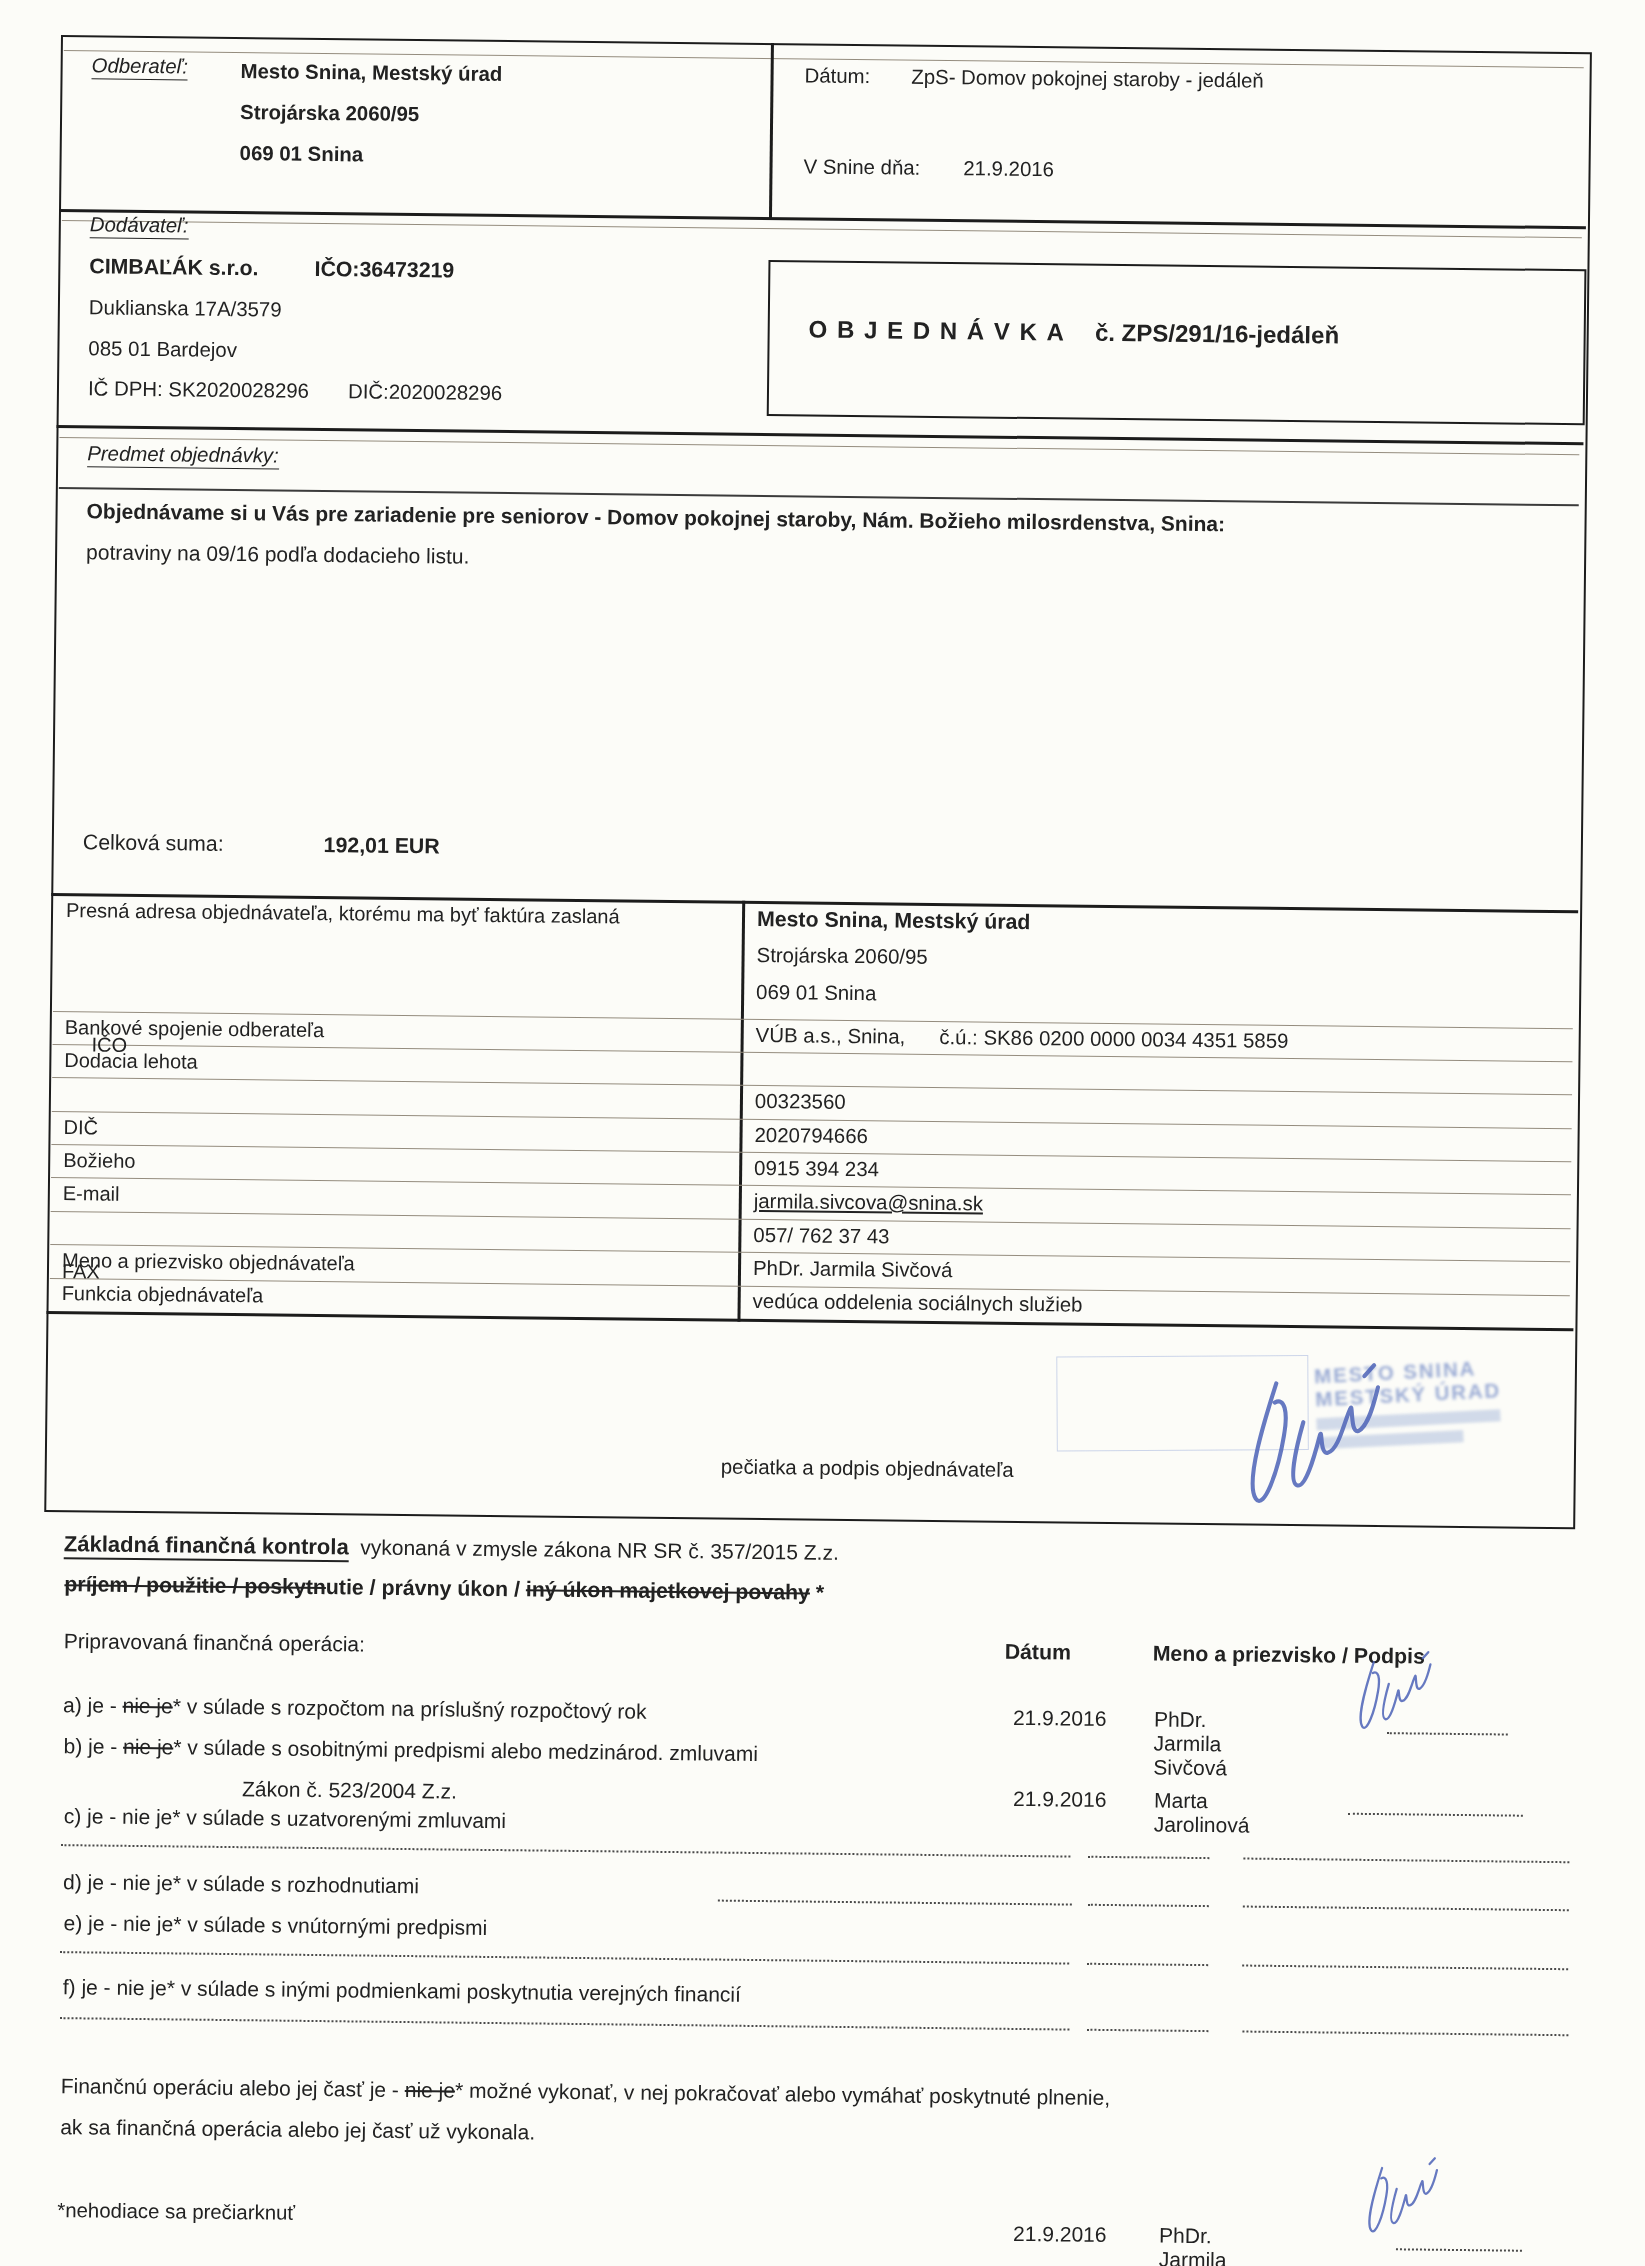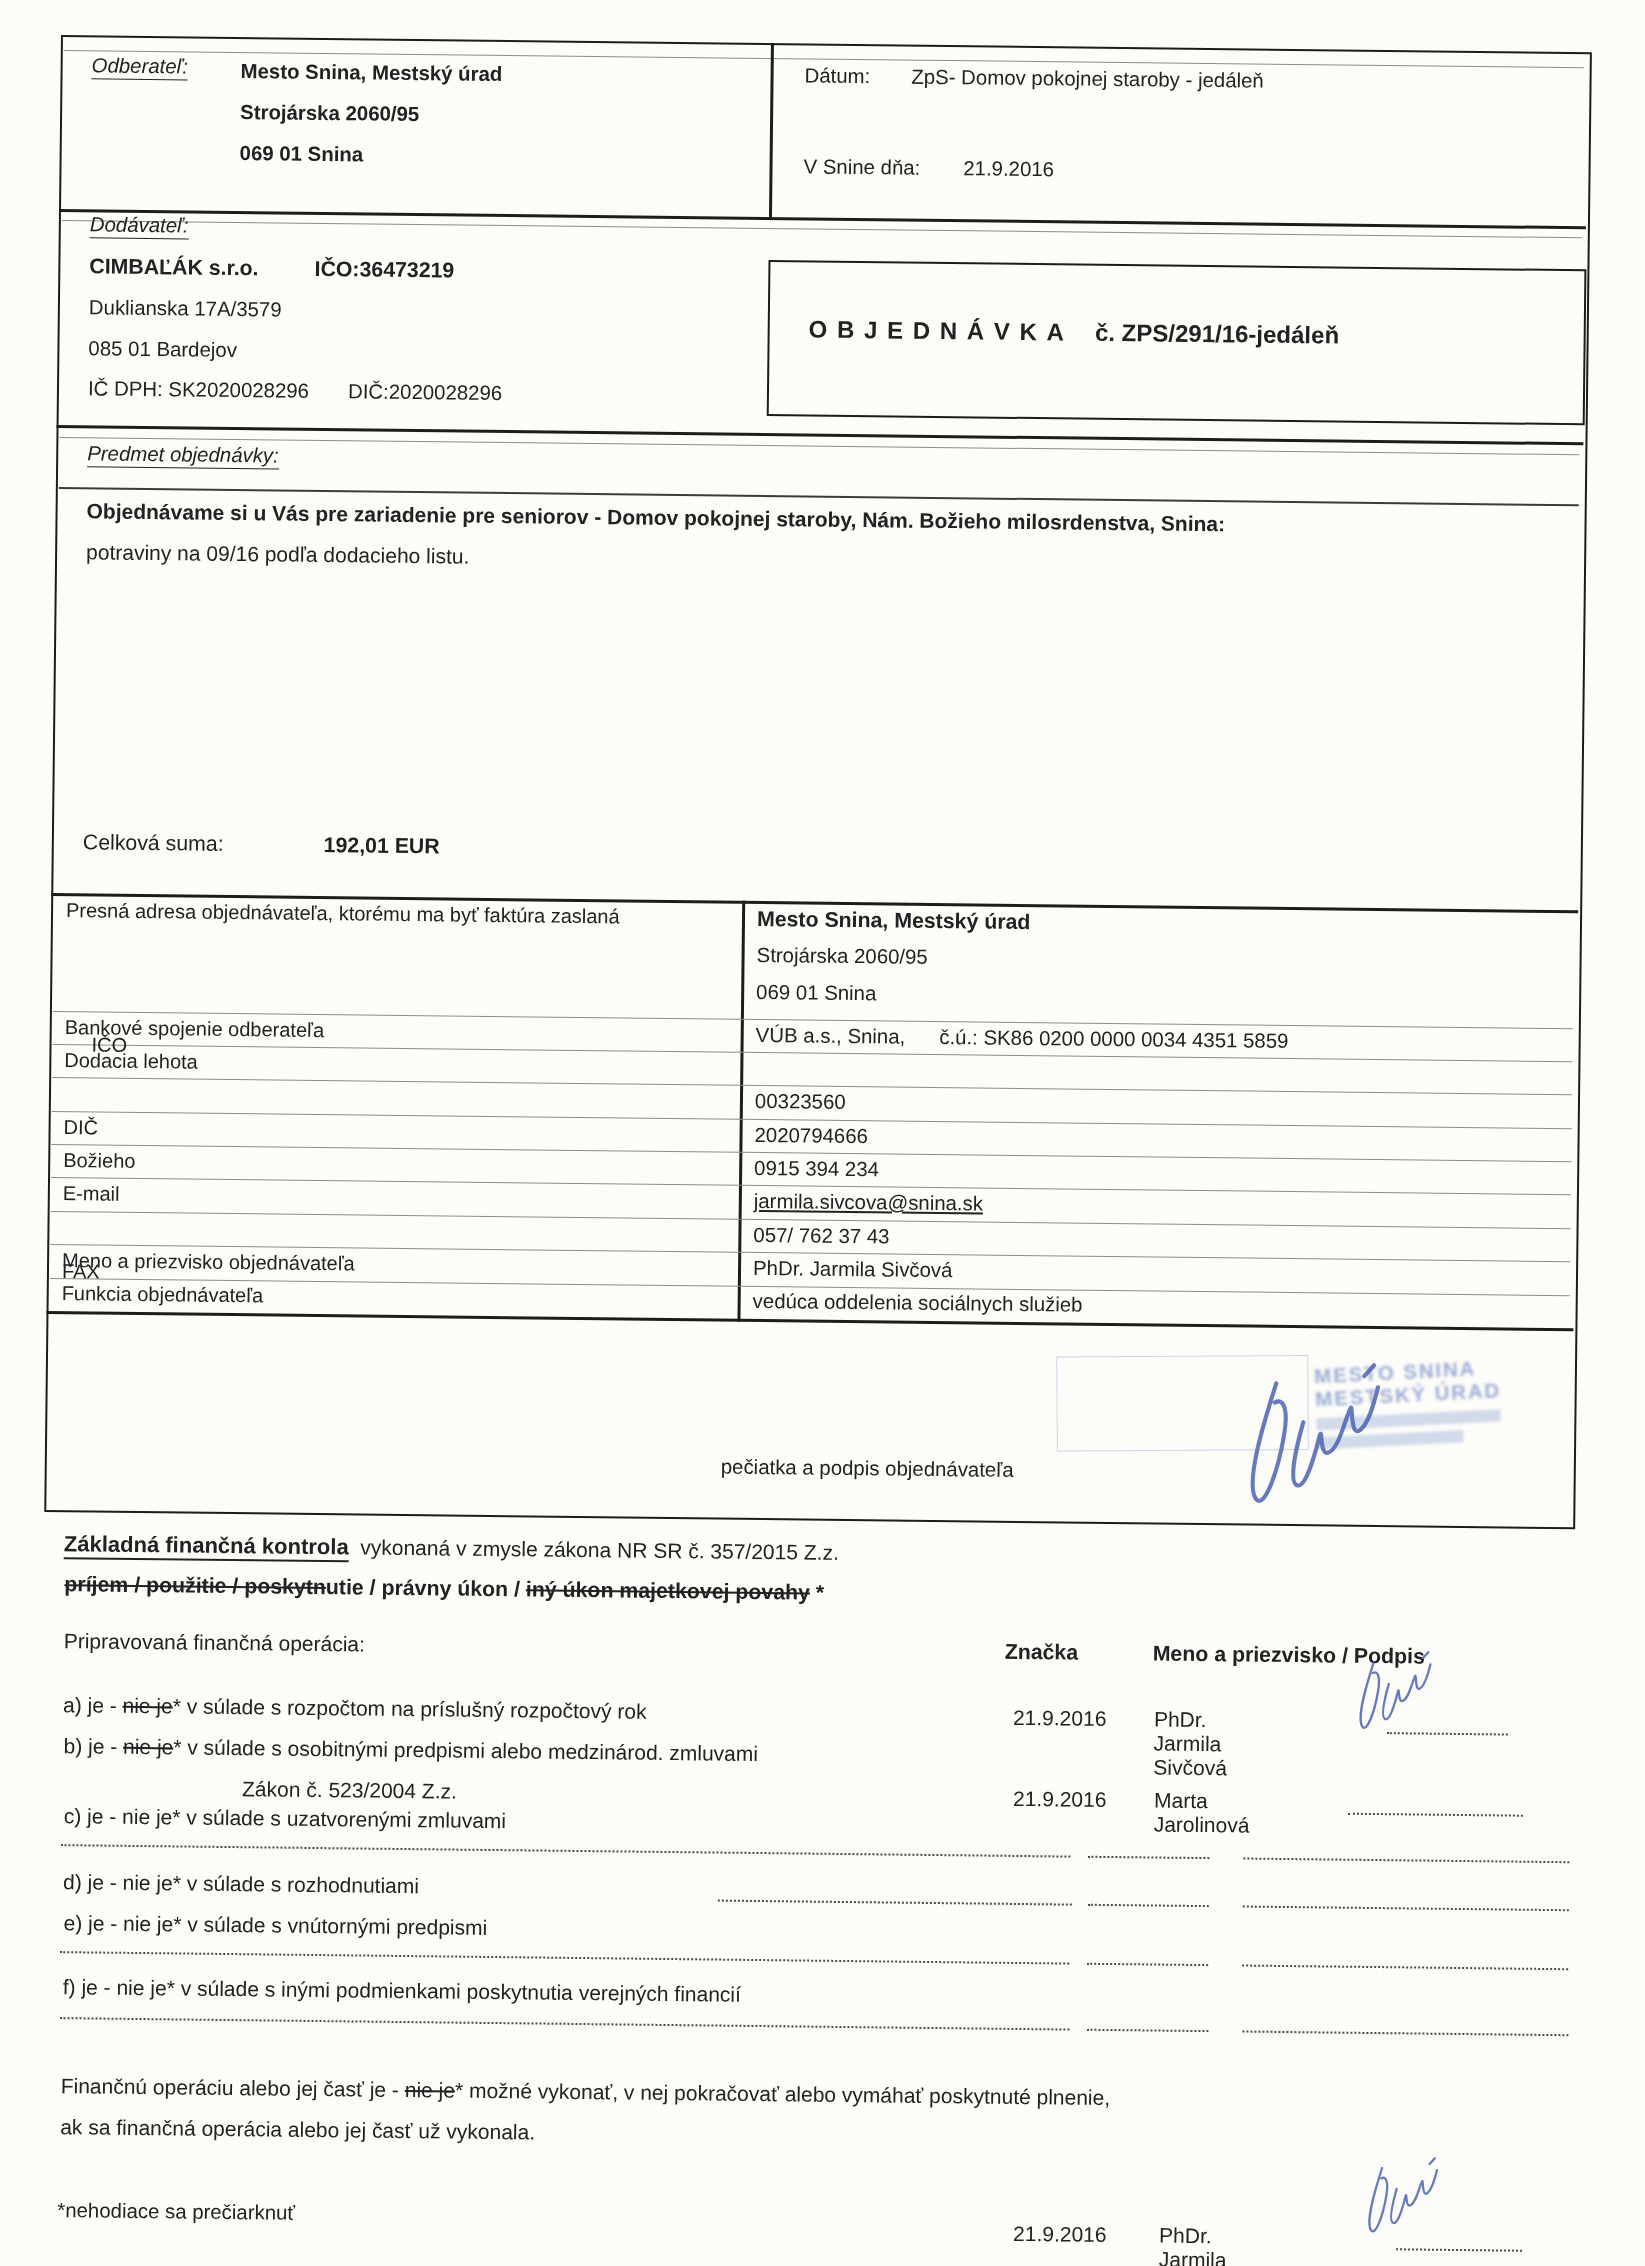--- a/index.html
+++ b/index.html
@@ -138,21 +138,21 @@
 
   <div class="abs" style="left:81px;top:1531px;">
     <span class="b" style="font-size:22px;border-bottom:2.9px solid #222;padding-bottom:1px;">Základná finančná kontrola</span><span style="font-size:21px;margin-left:11.6px;">vykonaná v zmysle zákona NR SR č. 357/2015 Z.z.</span>
   </div>
   <div class="abs b t22" style="left:82px;top:1572px;">
     <span class="strike">príjem / použitie / poskytn</span><span>utie / právny úkon / </span><span class="strike">iný úkon majetkovej povahy</span><span> *</span>
   </div>
 
   <div class="abs" style="left:0;top:1629px;width:1646px;height:29px;">
     <span class="abs" style="left:82px;font-size:21px;">Pripravovaná finančná operácia:</span>
-    <span class="abs b t22" style="left:1023px;">Značka</span>
+    <span class="abs b t22" style="left:1023px;">Dátum</span>
     <span class="abs b t22" style="left:1171px;">Meno a priezvisko / Podpis</span>
   </div>
 
   <div class="abs" style="left:82px;top:1693px;font-size:21px;">
     <span>a) je - </span><span class="strike">nie je</span><span>* v súlade s rozpočtom na príslušný rozpočtový rok</span>
   </div>
   <div class="abs" style="left:1032px;top:1695px;font-size:21px;">
     <span>21.9.2016</span>
     <span class="abs" style="left:141px;top:0;">PhDr. Jarmila Sivčová</span>
     <span class="dots" style="left:374px;top:21.3px;width:121px;"></span>

